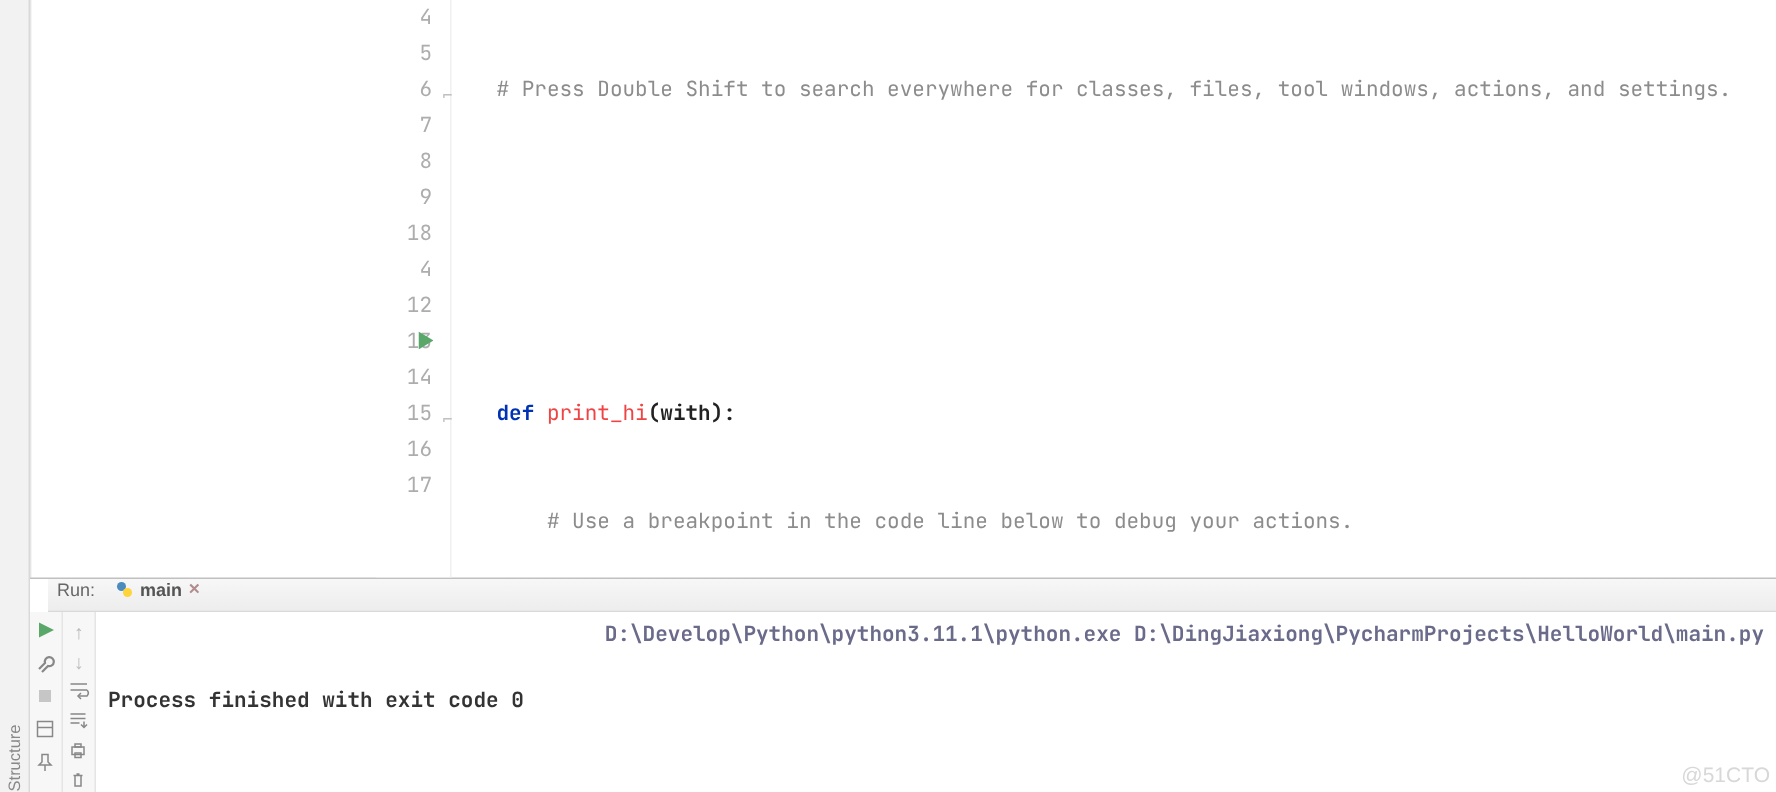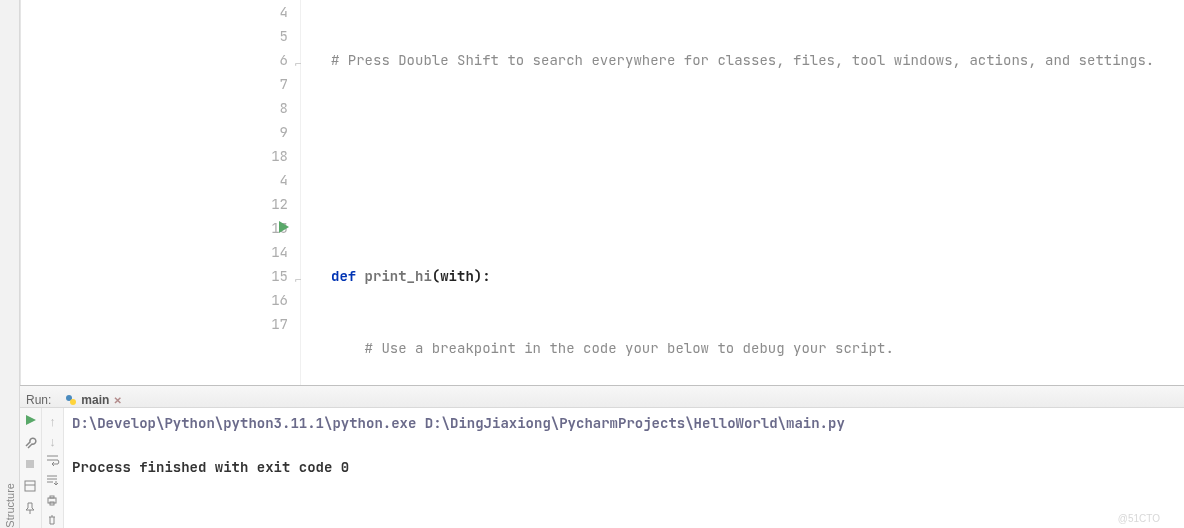--- a/index.html
+++ b/index.html
@@ -10,35 +10,35 @@
     .main-col { flex: 1; display: flex; flex-direction: column; }
     .editor { flex: 1; display: flex; background: #fff; overflow: hidden; border-left: 1px solid #e5e5e5; }
     .spacer { width: 230px; background: #fff; }
     .gutter { width: 50px; background: #fff; color: #adadad; font-family: "JetBrains Mono", "Consolas", monospace; font-size: 14px; text-align: right; padding-right: 12px; user-select: none; position: relative; border-right: 1px solid #f0f0f0; }
     .gutter .ln { height: 24px; line-height: 24px; position: relative; }
     .gutter .run-icon { position: absolute; right: -1px; top: 5px; }
     .code { flex: 1; font-family: "JetBrains Mono", "Consolas", monospace; font-size: 14px; line-height: 24px; white-space: pre; position: relative; }
     .code .row { height: 24px; padding-left: 30px; position: relative; }
     .row .fold { position: absolute; left: -6px; top: 4px; color: #c0c0c0; font-size: 11px; }
     .kw { color: #0033b3; font-weight: bold; text-align: center; }
-    .fn { color: #737373; font-weight: bold; }
+    .fn { color: #ef4444; font-weight: normal; }
     .cm { color: #8c8c8c; }
     .blk { color: #222; font-weight: bold; }
     .breadcrumb-bar { height: 20px; border-top: 1px solid #e5e5e5; font-size: 11px; color: #999; padding-left: 280px; }
     .run-panel { border-top: 1px solid #c0c0c0; display: flex; flex-direction: column; }
-    .run-header { height: 22px; background: linear-gradient(#f7f7f7,#ededed); display: flex; align-items: flex-end; padding-left: 6px; border-bottom: 1px solid #d9d9d9; font-size: 12px; }
+    .run-header { height: 22px; background: linear-gradient(#f7f7f7,#ededed); display: flex; align-items: flex-start; padding-left: 6px; border-bottom: 1px solid #d9d9d9; font-size: 12px; margin-left: 12px; }
     .run-header .lbl { color: #666; margin-right: 14px; }
     .run-header .tab { display: inline-flex; align-items: center; gap: 4px; color: #555; font-weight: bold; }
     .run-header .close { color: #b28b8b; font-size: 10px; cursor: pointer; }
     .run-body { display: flex; flex: 1; min-height: 120px; }
     .run-icons { width: 22px; display: flex; flex-direction: column; align-items: center; gap: 8px; padding-top: 6px; background: #f7f7f7; border-right: 1px solid #e5e5e5; }
     .run-icons2 { width: 22px; display: flex; flex-direction: column; align-items: center; gap: 6px; padding-top: 6px; background: #f7f7f7; border-right: 1px solid #e5e5e5; }
     .ic { width: 14px; height: 14px; display: flex; align-items: center; justify-content: center; color: #999; }
     .console { flex: 1; font-family: "JetBrains Mono","Consolas",monospace; font-size: 14px; line-height: 22px; padding: 4px 8px; color: #333; }
-    .console .cmd { color: #6a6a8a; font-weight: bold; }
+    .console .cmd { color: #6a6a8a; font-weight: bold; text-align: right; }
     .console .out { color: #333; font-weight: bold; }
     svg { display: block; }
   </style>
 </head>
 <body>
 
 <div class="app">
   <div class="left-stripe">
     <span class="rot">Structure</span>
   </div>
@@ -64,21 +64,21 @@
         <div class="ln">14</div>
         <div class="ln">15</div>
         <div class="ln">16</div>
         <div class="ln">17</div>
       </div>
       <div class="code">
         <div class="row"><span class="fold">⌐</span><span class="cm"># Press Double Shift to search everywhere for classes, files, tool windows, actions, and settings.</span></div>
         <div class="row"></div>
         <div class="row"></div>
         <div class="row"><span class="fold">⌐</span><span class="kw">def </span><span class="fn">print_hi</span><span class="blk">(with):</span></div>
-        <div class="row">    <span class="cm"># Use a breakpoint in the code your below to debug your script.</span></div>
+        <div class="row">    <span class="cm"># Use a breakpoint in the code line below to debug your actions.</span></div>
         
         
         
         
         
         
         
         
         
       </div>
@@ -132,18 +132,18 @@
             </svg>
           <svg class="ic" width="12" height="12">
               <path d="M3 3 H9 M4 3 V10 H8 V3 M5 2 H7" fill="none" stroke="#888"></path>
             </svg>
         </div>
         <div class="console">
           <div class="cmd">D:\Develop\Python\python3.11.1\python.exe D:\DingJiaxiong\PycharmProjects\HelloWorld\main.py</div>
           <div style="height:22px"></div>
           <div class="out">Process finished with exit code 0</div>
         </div>
-        <div style="position:absolute; right:24px; bottom:4px; font-size:10px; color:#d8d8d8;">@51CTO</div>
+        <div style="position:absolute; right:4px; bottom:4px; font-size:14px; color:#d8d8d8;">@51CTO</div>
       </div>
     </div>
 
   </div>
 </div>
 
 </body></html>

